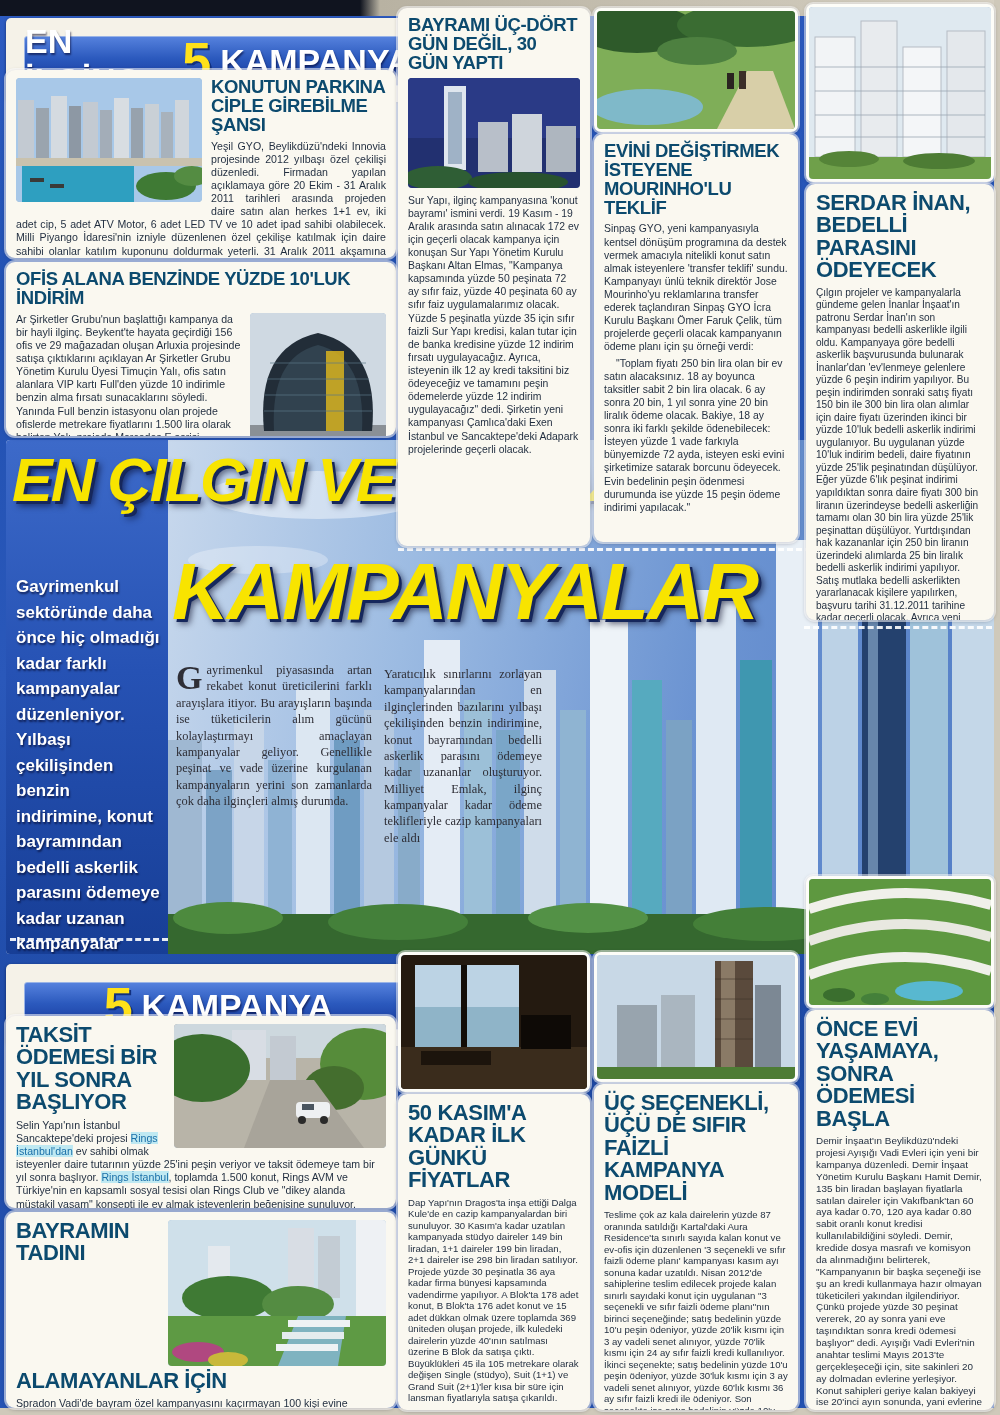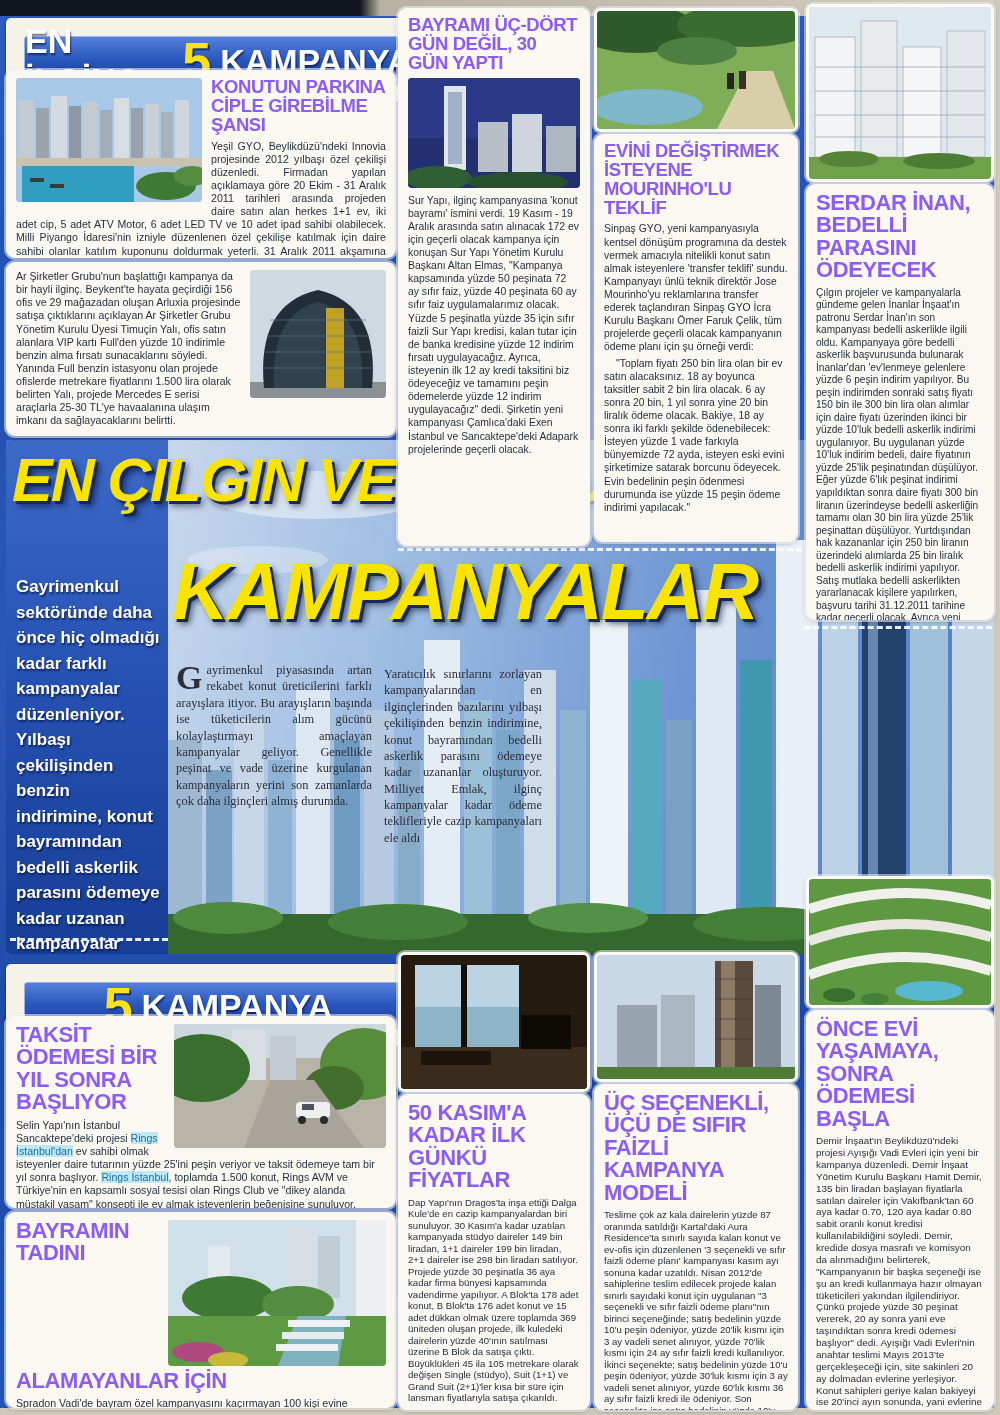--- a/index.html
+++ b/index.html
@@ -14,21 +14,21 @@
           background:linear-gradient(180deg,#5581dd 0%,#2b59bd 45%,#16379a 100%);
           border:1px solid #9ab4e6;}
   .b-label{color:#fff;font-weight:bold;font-size:34px;letter-spacing:0px;text-shadow:1px 2px 2px rgba(0,0,40,.55);}
   .b-num{color:#ffe11a;font-weight:bold;font-size:52px;line-height:1;text-shadow:2px 2px 0 #12307e;}
   .whitebox{background:#faf8f0;border-radius:9px;padding:8px 10px;overflow:hidden;
             box-shadow:0 0 0 2px rgba(255,255,255,.55),0 1px 4px rgba(0,0,30,.4);}
   .photobox{background:#fdfdf8;border-radius:7px;padding:3px;overflow:hidden;
             box-shadow:0 0 0 2px rgba(255,255,255,.5),0 1px 4px rgba(0,0,30,.4);}
   .photo{position:relative;overflow:hidden;border-radius:4px;background:#9db8d4;}
   .photo svg{display:block;width:100%;height:100%;}
-  .red-title{color:#8b5cf6;font-weight:bold;margin:0 0 5px 0;letter-spacing:-0.4px;line-height:1.02;
+  .red-title{color:#0c4a6e;font-weight:bold;margin:0 0 5px 0;letter-spacing:-0.4px;line-height:1.02;
              font-family:"Liberation Sans",sans-serif;}
   .t18{font-size:18.5px;} .t17{font-size:22px;}
   .body-txt{color:#1f2c3e;font-size:10.6px;line-height:1.24;margin:0;text-align:left;}
   .body-txt.just{text-align:justify;}
   .ind{text-indent:12px;display:block;}
   .dense{font-size:9.6px;line-height:1.2;}
   .mid{font-size:10.4px;line-height:1.26;}
   .fl{float:left;margin:0 9px 4px 0;}
   .fr{float:right;margin:0 0 4px 9px;}
   .dash{border-top:3px dashed rgba(255,255,255,.9);height:0;}
@@ -132,20 +132,21 @@
           <rect x="34" y="106" width="14" height="4" fill="#3a3a38"></rect>
         <ellipse cx="150" cy="108" rx="30" ry="14" fill="#3f7a34"></ellipse>
         <ellipse cx="176" cy="98" rx="18" ry="10" fill="#548c42"></ellipse>
       </svg>
     </div>
     <h2 class="red-title t18">KONUTUN PARKINA CİPLE GİREBİLME ŞANSI</h2>
     <p class="body-txt just">Yeşil GYO, Beylikdüzü'ndeki Innovia projesinde 2012 yılbaşı özel çekilişi düzenledi. Firmadan yapılan açıklamaya göre 20 Ekim - 31 Aralık 2011 tarihleri arasında projeden daire satın alan herkes 1+1 ev, iki adet cip, 5 adet ATV Motor, 6 adet LED TV ve 10 adet ipad sahibi olabilecek. Milli Piyango İdaresi'nin izniyle düzenlenen özel çekilişe katılmak için daire sahibi olanlar katılım kuponunu doldurmak yeterli. 31 Aralık 2011 akşamına kadar katılım mümkün olan kampanyanın çekilişi 07.01.2012 tarihinde noter huzurunda Innovia Satış Ofisi'nde yapılacak.</p>
   </div>
 
   <div class="abs whitebox" style="left:6px;top:262px;width:370px;height:158px">
+    <h2 class="red-title t18">OFİS ALANA BENZİNDE YÜZDE 10'LUK İNDİRİM</h2>
     <div class="photo fr" style="width:136px;height:128px">
       <svg viewBox="0 0 136 128" preserveAspectRatio="none">
         <rect width="136" height="128" fill="#cfd9e2"></rect>
         <rect x="0" y="112" width="136" height="16" fill="#8a9096"></rect>
         <path d="M14,118 Q6,34 68,20 Q130,34 122,118 Z" fill="#222d38"></path>
         <path d="M24,118 Q20,44 68,32 Q116,44 112,118 Z" fill="#31424f"></path>
         <rect x="76" y="38" width="18" height="80" fill="#d8b31f" opacity="0.85"></rect>
         <g stroke="#5a7686" stroke-width="1" opacity="0.7">
           <line x1="20" y1="50" x2="116" y2="50"></line>
             <line x1="17" y1="66" x2="119" y2="66"></line>

